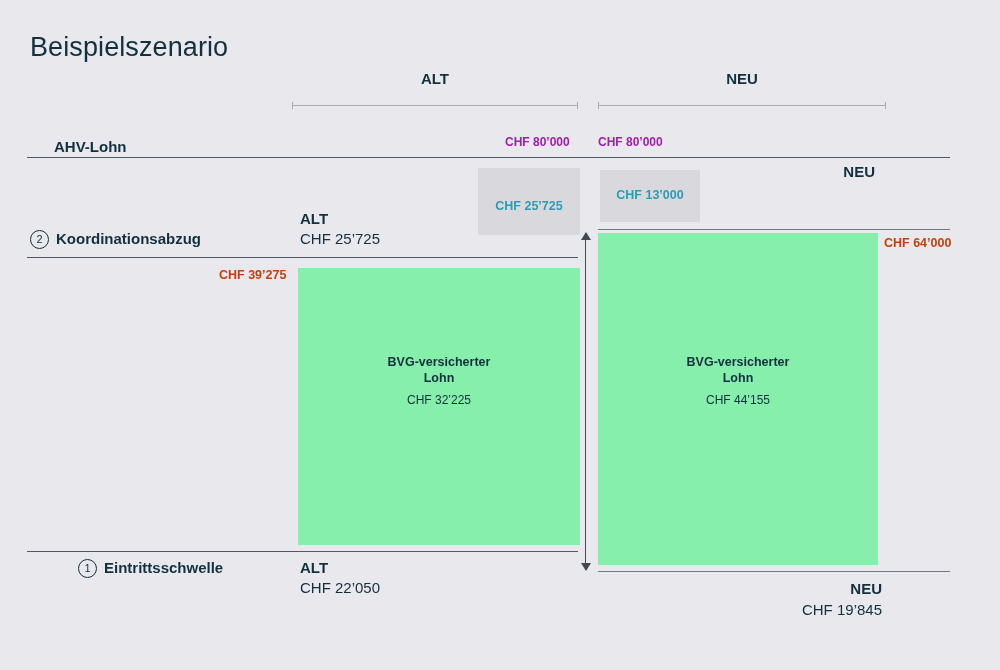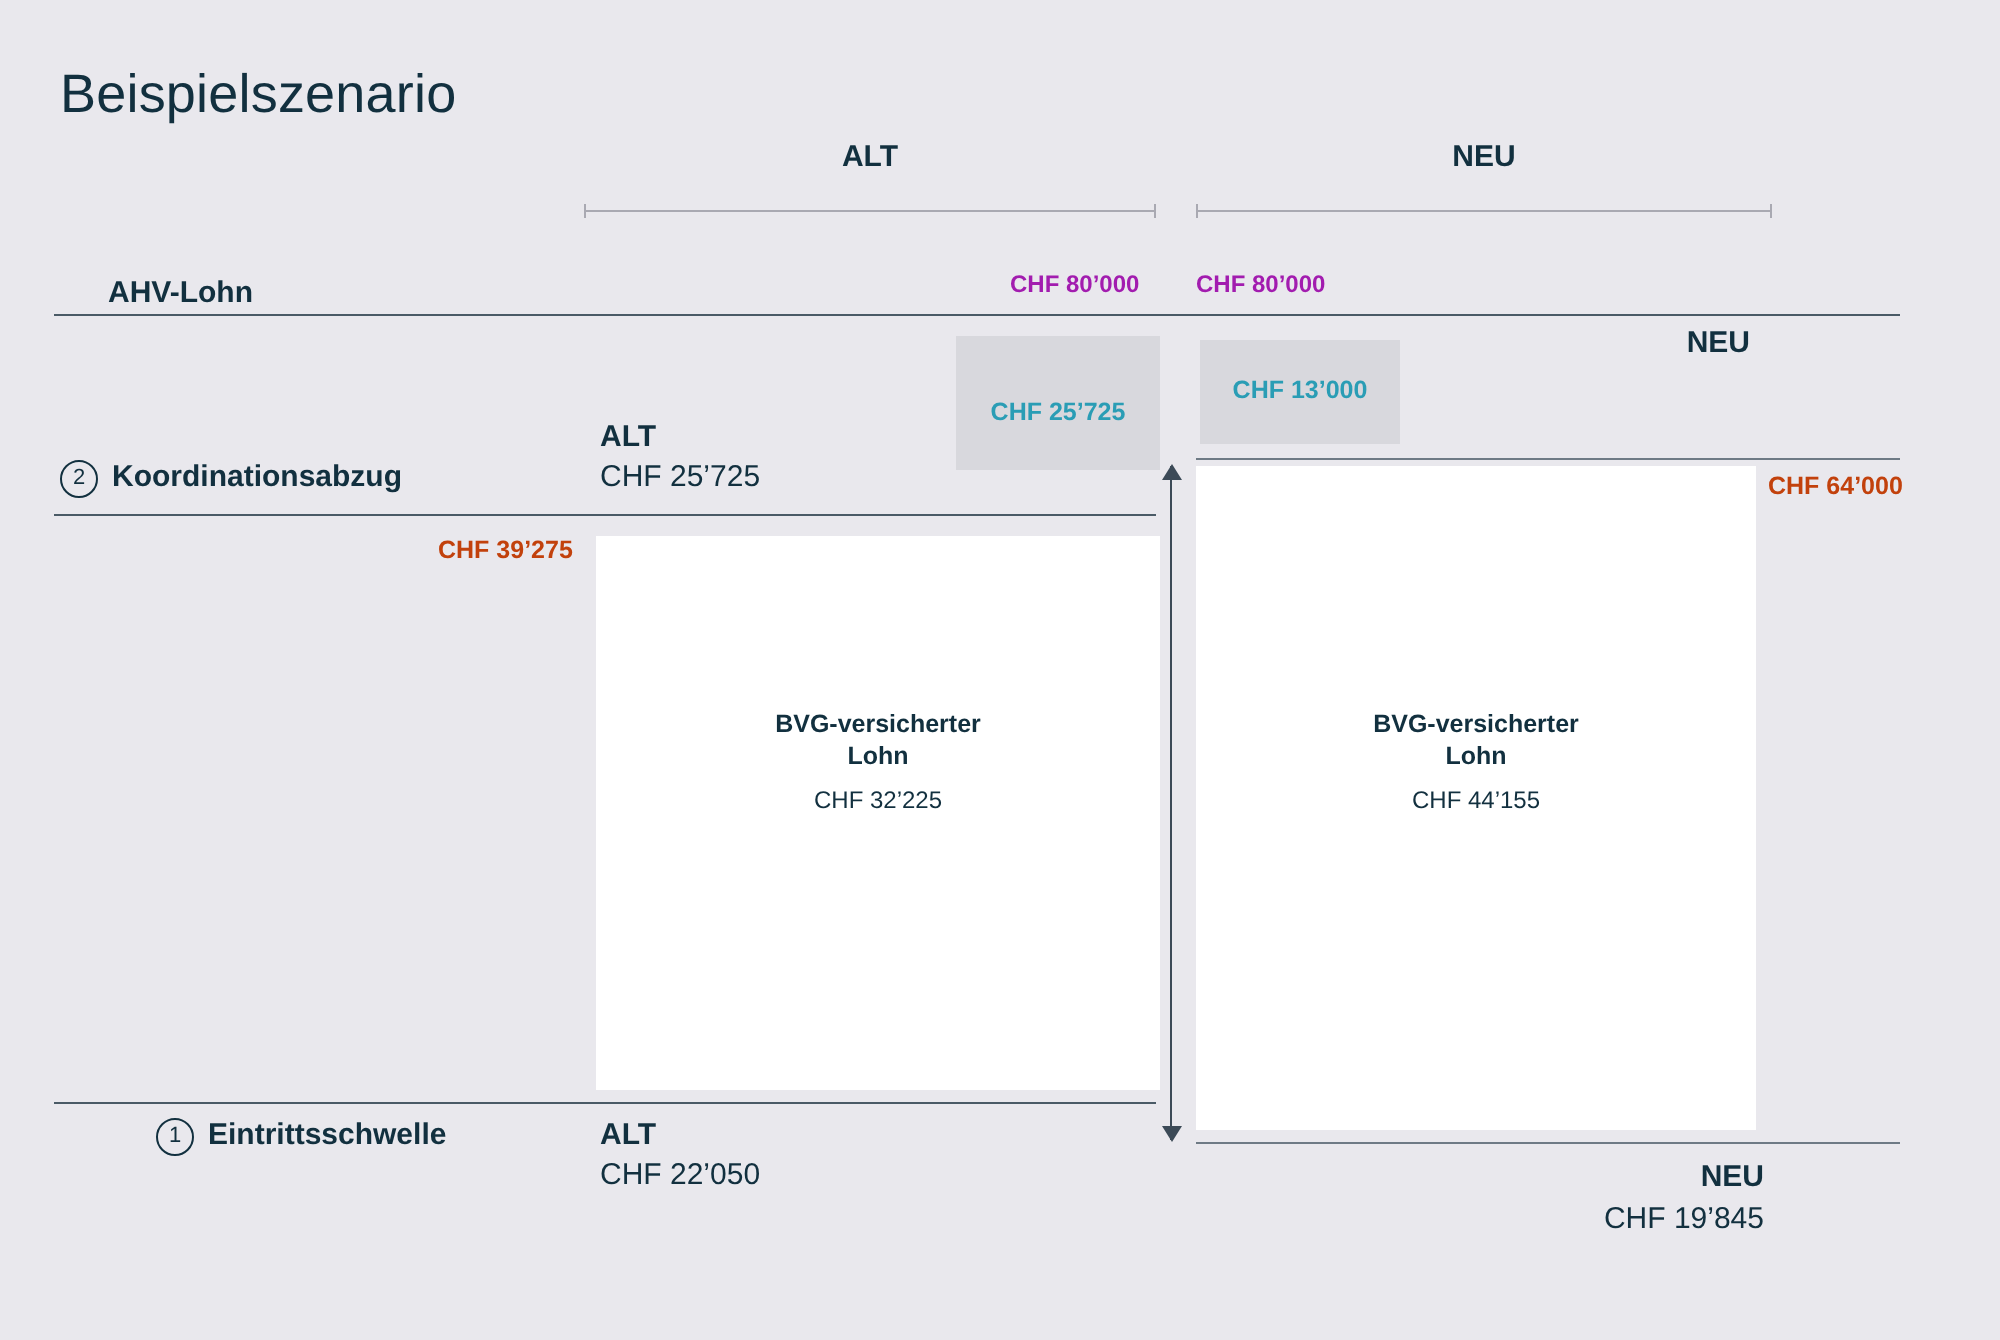--- a/index.html
+++ b/index.html
@@ -55,21 +55,21 @@
   
   .bracket{height:1px;background:#A9A9B2;}
   .bracket::before,.bracket::after{
     content:"";position:absolute;top:-3px;width:1px;height:7px;background:#A9A9B2;
   }
   .bracket::before{left:0;}
   .bracket::after{right:0;}
 
   
   .box-gray{background:#D8D8DD;}
-  .box-teal{background:#ffffff;text-decoration:underline;}
+  .box-teal{background:#86efac;text-decoration:underline;}
 
   .box-gray-lab{
     position:absolute;left:0;width:100%;
     font-size:12.5px;font-weight:bold;color:#2A9DB5;text-align:center;
   }
   .teal-inner{
     position:absolute;left:0;width:100%;text-align:center;
   }
   .teal-inner .cap{font-size:12.5px;font-weight:bold;line-height:16px;}
   .teal-inner .amt{font-size:12px;font-weight:normal;margin-top:7px;}

